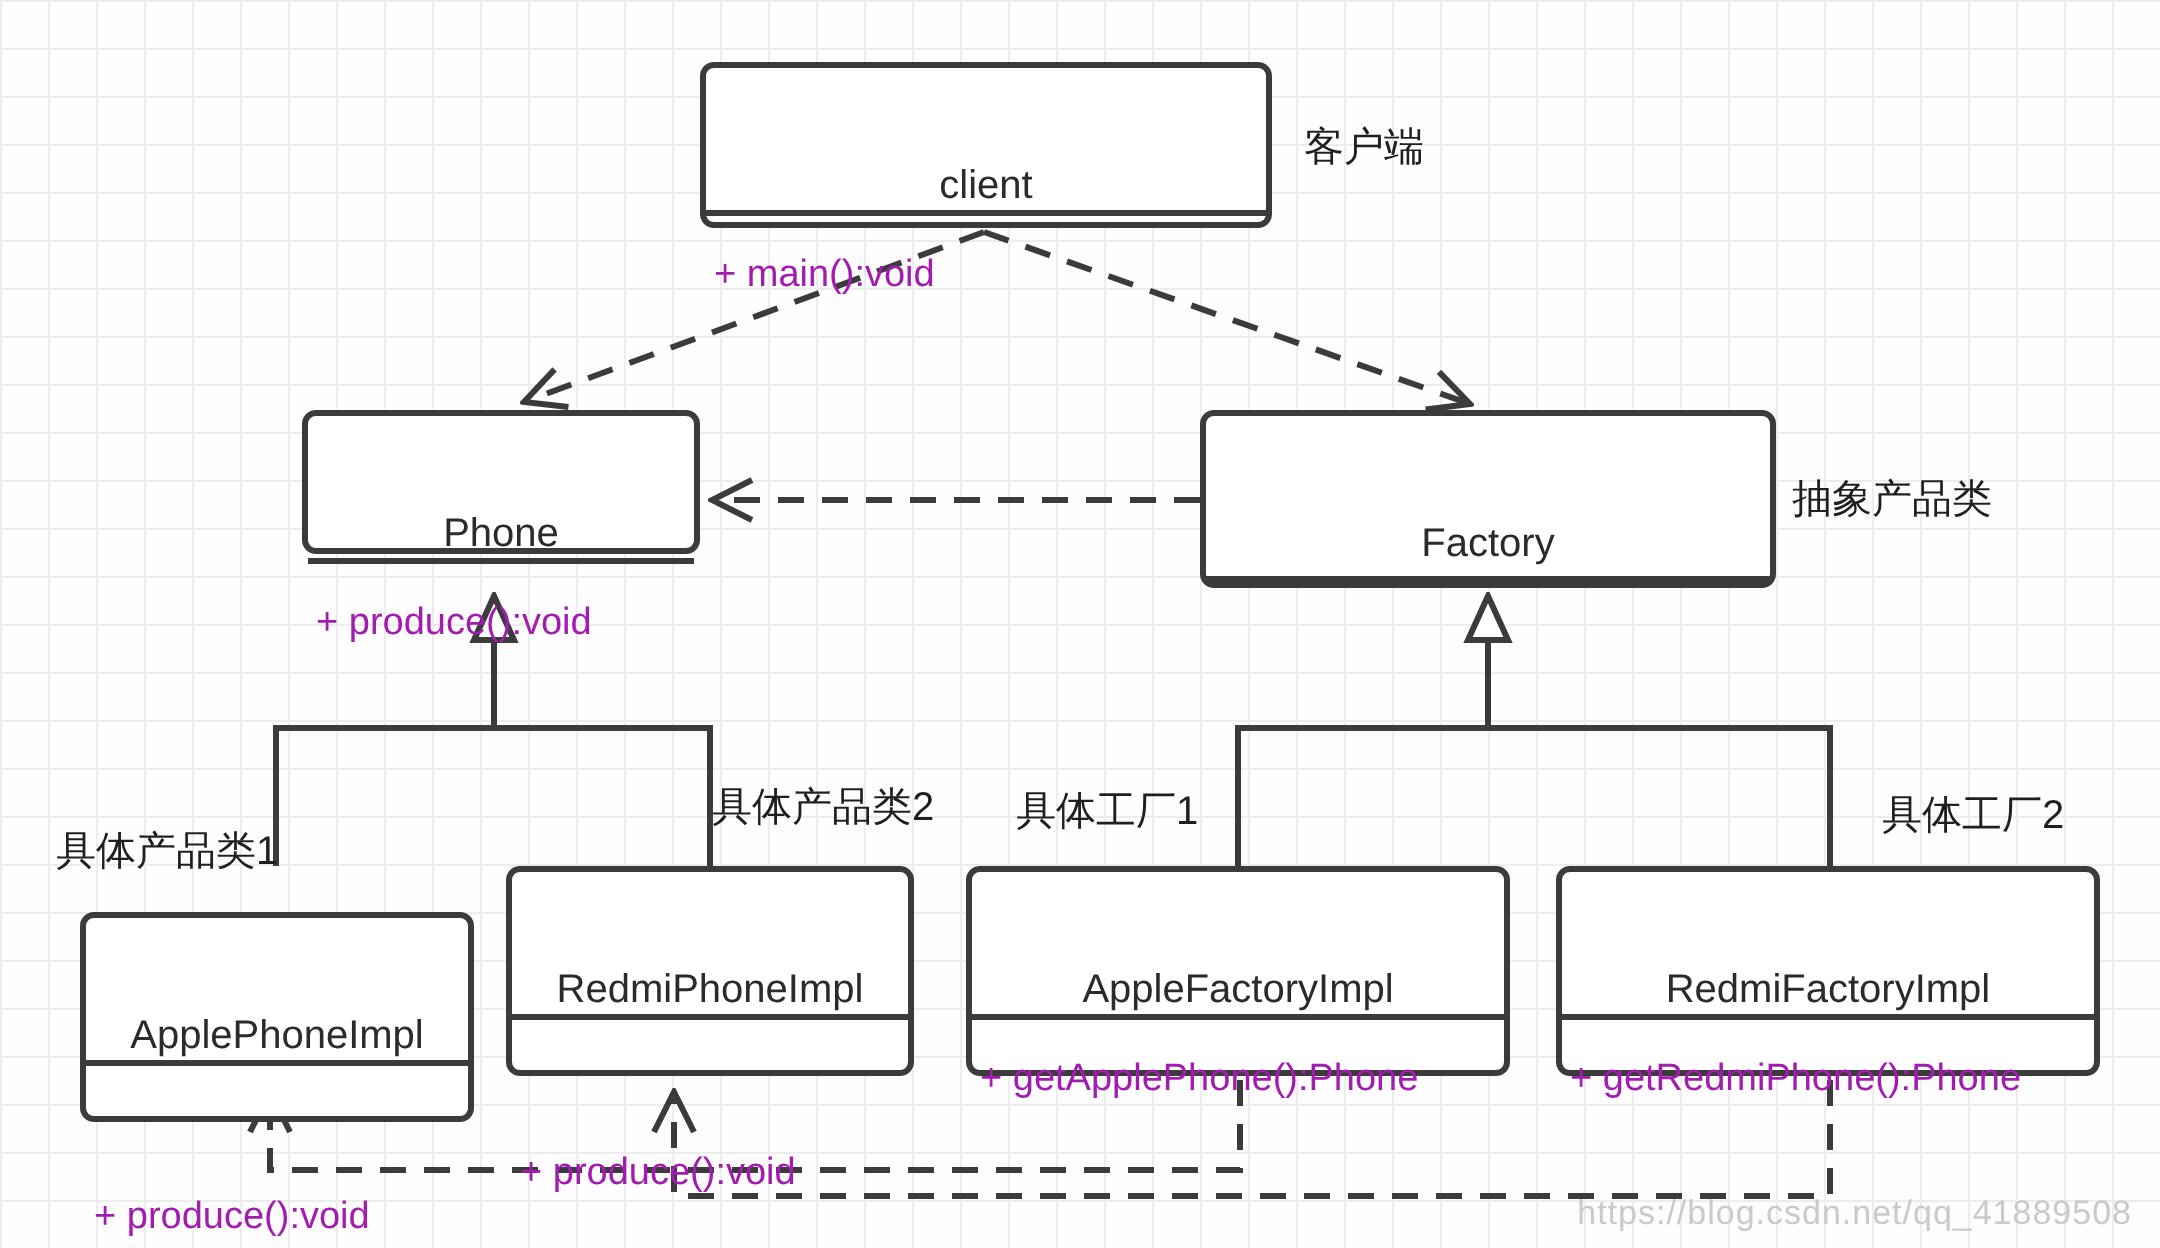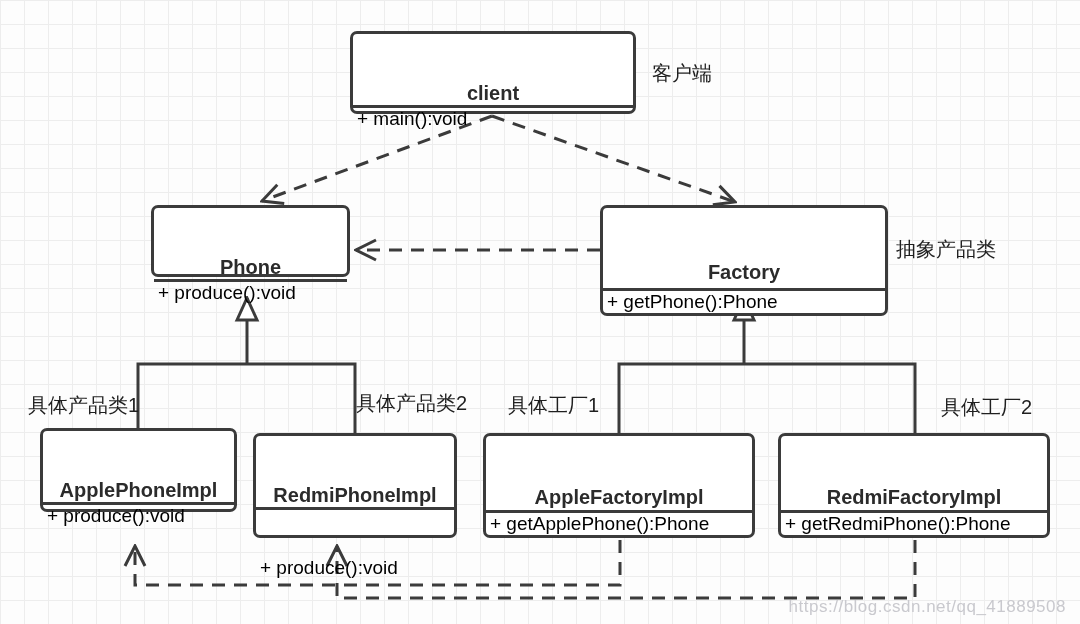--- a/index.html
+++ b/index.html
@@ -29,33 +29,34 @@
     display: flex;
     flex-direction: column;
     color: #2e2e2e;
   }
   .uml-title {
     box-sizing: border-box;
     border-bottom: 3px solid #3b3b3b;
     display: flex;
     align-items: center;
     justify-content: center;
-    font-weight: bold;
+    font-weight: normal;
     font-size: 20px;
     color: #2b2b2b;
     margin-top: 48px;
   }
   .uml-method {
     flex: 1;
     display: flex;
     align-items: center;
     padding-left: 4px;
     font-size: 19px;
-    color: #000000;
+    color: #a21caf;
     white-space: nowrap;
+    margin-top: 19px;
   }
   .cn-label {
     position: absolute;
     font-weight: normal;
     font-size: 20px;
     color: #1f1f1f;
     white-space: nowrap;
   }
   .watermark {
     position: absolute;
@@ -102,26 +103,25 @@
   <div class="uml-class" style="left:350px; top:31px; width:286px; height:83px;">
     <div class="uml-title" style="height:37px;">client</div>
     <div class="uml-method">+ main():void</div>
   </div>
 
   <div class="uml-class" style="left:151px; top:205px; width:199px; height:72px;">
     <div class="uml-title" style="height:41px;">Phone</div>
     <div class="uml-method">+ produce():void</div>
   </div>
 
-  <div class="uml-class" style="left:600px; top:205px; width:288px; height:111px;">
+  <div class="uml-class" style="left:600px; top:205px; width:288px; height:89px;">
     <div class="uml-title" style="height:41px;">Factory</div>
-    <div class="uml-method">+ getPhone():Phone</div>
   </div>
 
-  <div class="uml-class" style="left:40px; top:428px; width:197px; height:84px;">
+  <div class="uml-class" style="left:40px; top:456px; width:197px; height:105px;gap:46px;">
     <div class="uml-title" style="height:40px;">ApplePhoneImpl</div>
     <div class="uml-method">+ produce():void</div>
   </div>
 
   <div class="uml-class" style="left:253px; top:433px; width:204px; height:105px;gap:47px;">
     <div class="uml-title" style="height:40px;">RedmiPhoneImpl</div>
     <div class="uml-method">+ produce():void</div>
   </div>
 
   <div class="uml-class" style="left:483px; top:433px; width:272px; height:105px;">
@@ -129,20 +129,20 @@
     <div class="uml-method">+ getApplePhone():Phone</div>
   </div>
 
   <div class="uml-class" style="left:778px; top:433px; width:272px; height:105px;">
     <div class="uml-title" style="height:42px;">RedmiFactoryImpl</div>
     <div class="uml-method">+ getRedmiPhone():Phone</div>
   </div>
 
   <div class="cn-label" style="left:652px; top:60px;">客户端</div>
   <div class="cn-label" style="left:896px; top:236px;">抽象产品类</div>
-  <div class="cn-label" style="left:28px; top:392px;">具体产品类1</div>
+  <div class="cn-label" style="left:28px; top:412px;">具体产品类1</div>
   <div class="cn-label" style="left:356px; top:390px;">具体产品类2</div>
   <div class="cn-label" style="left:508px; top:392px;">具体工厂1</div>
   <div class="cn-label" style="left:941px; top:394px;">具体工厂2</div>
 
   <div class="watermark">https://blog.csdn.net/qq_41889508</div>
 
 </div>
 
 </body></html>

